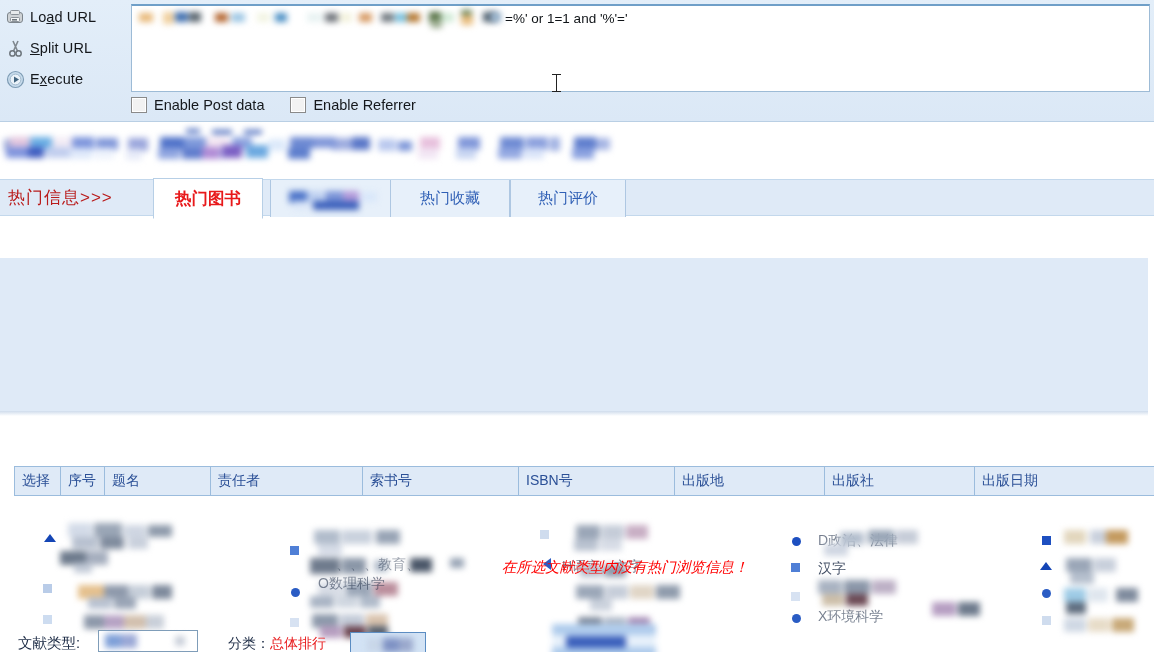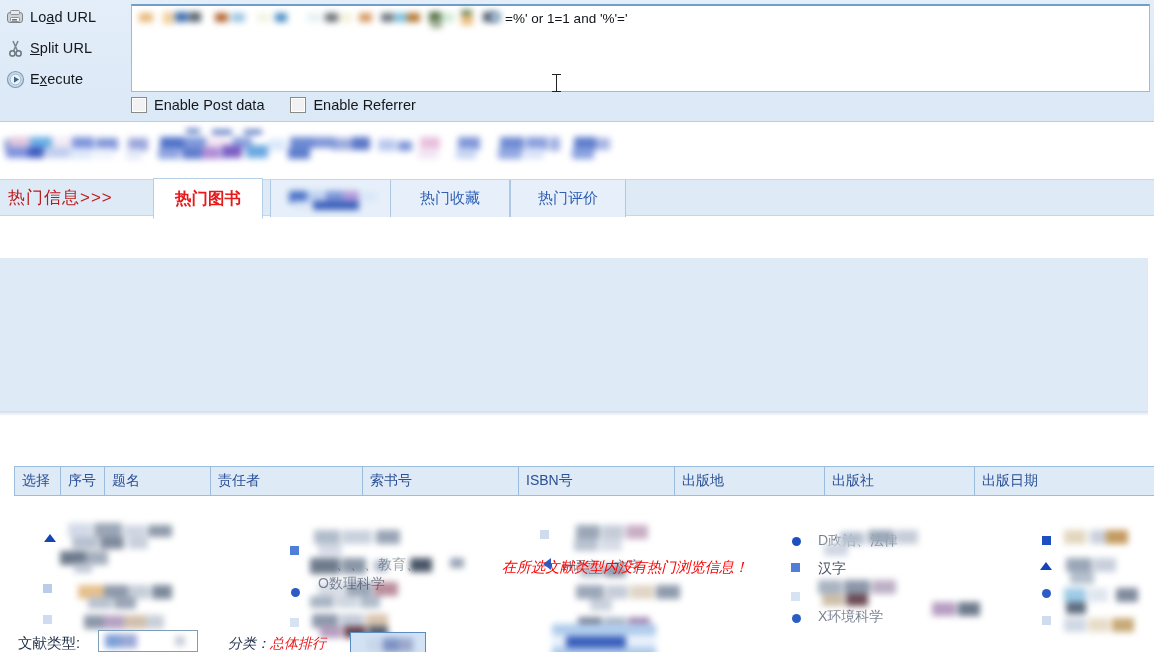--- a/index.html
+++ b/index.html
@@ -119,21 +119,20 @@
   .ctrl-label{
     position:absolute;left:18px;top:376px;font-size:14.5px;color:#1b2a44;
   }
   .ctrl-select{
     position:absolute;left:98px;top:372px;width:100px;height:22px;
     background:#ffffff;border:1px solid #7f9db9;box-sizing:border-box;
   }
   .ctrl-rank{
     position:absolute;left:228px;top:377px;font-size:14px;color:#1b2a44;
     white-space:nowrap;
-    font-style:italic;
   }
   .ctrl-rank .redtxt{color:#e8191b;}
   .ctrl-btn{
     position:absolute;left:350px;top:374px;width:76px;height:26px;
     background:#d3e3f5;border:1px solid #5a8cc2;box-sizing:border-box;
   }
 
   
   .tablewrap{
     position:absolute;left:14px;top:466px;width:1140px;

